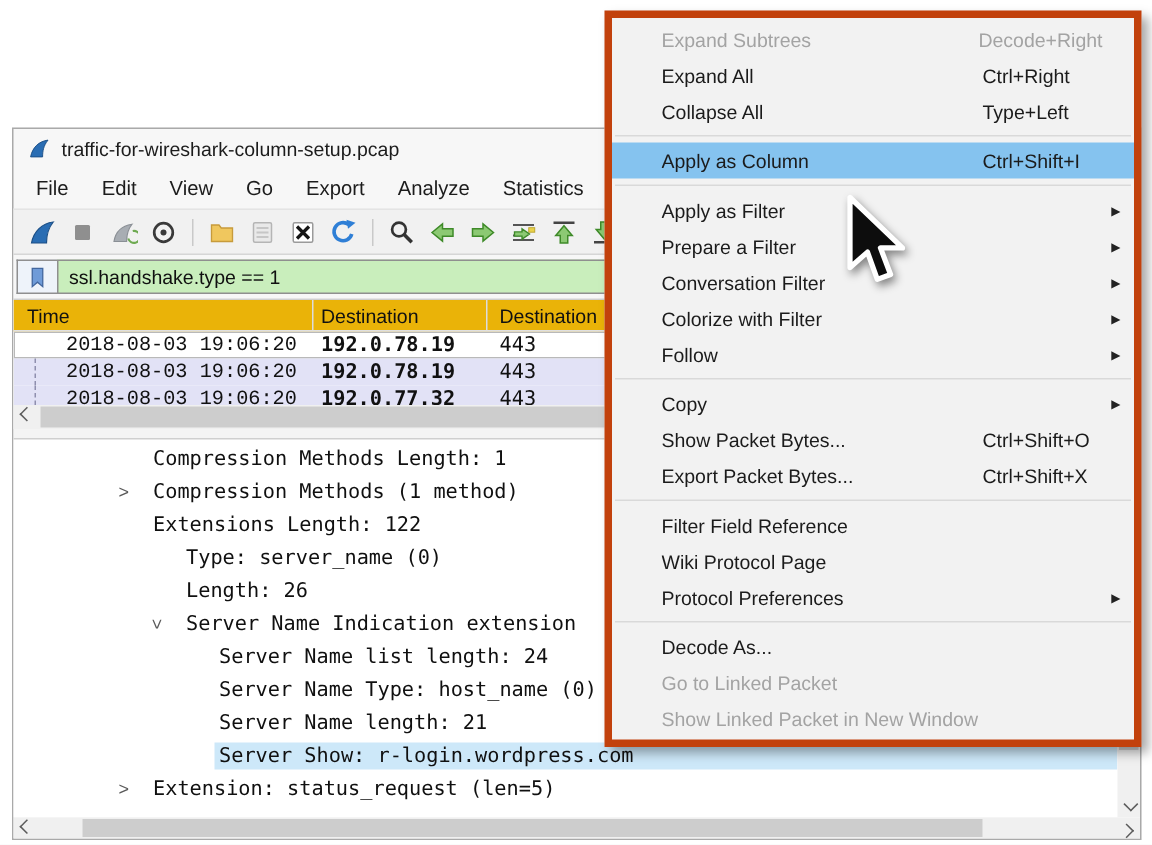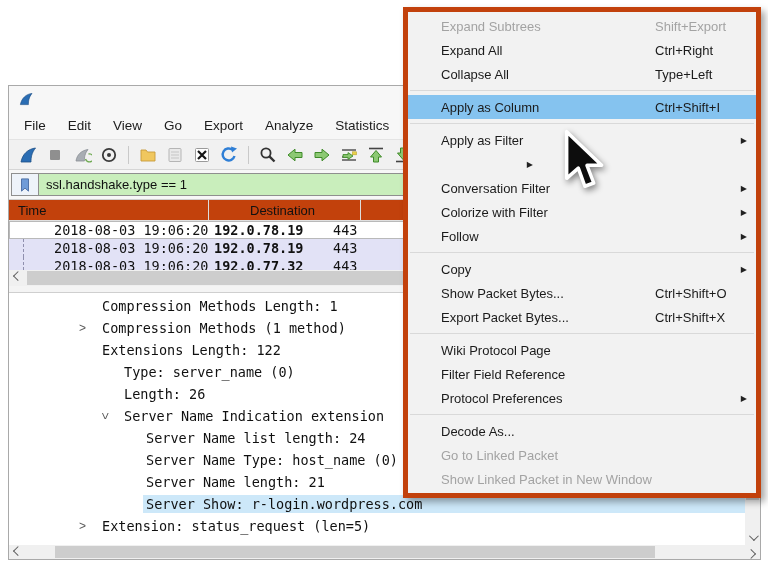--- a/index.html
+++ b/index.html
@@ -23,32 +23,32 @@
   }
   .tbtn{width:22px;height:22px;display:flex;align-items:center;justify-content:center;flex:0 0 auto;}
   .tsep{width:1px;height:18px;background:#c9c9c9;margin:0 3px;flex:0 0 auto;}
   
   .filterbar{height:29px;display:flex;align-items:center;padding:3px 6px 3px 2px;background:#f7f7f7;box-sizing:border-box;}
   .bookmark-btn{width:27px;height:23px;box-sizing:border-box;border:1px solid #8f8f8f;border-right:none;background:#eef3fa;display:flex;align-items:center;justify-content:center;}
   .filter-input{flex:1;height:23px;box-sizing:border-box;border:1px solid #8f8f8f;background:#c9eebc;display:flex;align-items:center;padding-left:7px;font-size:13px;color:#101010;}
   .plus-btn{width:22px;text-align:center;font-size:18px;font-weight:bold;color:#161616;}
   
   .plist{position:relative;height:87px;background:#fff;border-top:1px solid #cfcfcf;box-sizing:border-box;overflow:hidden;}
-  .phead{display:flex;height:21px;width:calc(100% - 15px);box-sizing:border-box;background:#c2410c;border-bottom:1px solid #e0e0e0;font-size:13px;color:#111;align-items:center;overflow:hidden;gap:36px;}
+  .phead{display:flex;height:21px;width:calc(100% - 15px);box-sizing:border-box;background:#eab308;border-bottom:1px solid #e0e0e0;font-size:13px;color:#111;align-items:center;overflow:hidden;}
   .hc{height:100%;display:flex;align-items:center;box-sizing:border-box;border-right:1px solid #dcdcdc;white-space:nowrap;overflow:hidden;}
   .hc1{width:200px;padding-left:9px;}
   .hc2{width:116px;padding-left:5px;}
   .hc3{flex:1;padding-left:8px;border-right:none;}
   .prows{height:50px;overflow:hidden;}
   .prow{display:flex;height:18px;align-items:center;width:calc(100% - 15px);box-sizing:border-box;
         font-family:"DejaVu Sans Mono",monospace;font-size:13.5px;color:#111;position:relative;white-space:pre;}
   .prow.tls{background:#e2e2f6;}
   .prow.tls::before{content:"";position:absolute;left:14px;top:0;bottom:0;border-left:1px dashed #8f8fae;}
   .prow.sel{background:#ffffff;outline:1px solid #b9b9b9;outline-offset:-1px;}
-  .rc-time{width:200px;box-sizing:border-box;padding-left:45px;}
+  .rc-time{width:200px;box-sizing:border-box;padding-left:35px;font-family:Liberation Mono, monospace;}
   .rc-dest{width:116px;box-sizing:border-box;padding-left:5px;font-weight:bold;}
   .rc-port{flex:1;padding-left:8px;}
   
   .sb-h{position:absolute;left:0;bottom:0;height:16px;background:#f0f0f0;}
   .plist .sb-h{width:calc(100% - 15px);}
   .sb-v{position:absolute;right:0;width:15px;background:#f0f0f0;}
   .plist .sb-v{top:0;bottom:16px;}
   .sb-btn{position:absolute;width:15px;height:15px;display:flex;align-items:center;justify-content:center;}
   .sb-thumb{position:absolute;background:#cdcdcd;}
   .chevb{width:6px;height:6px;border-left:1.5px solid #5c5c5c;border-top:1.5px solid #5c5c5c;display:block;}
@@ -93,20 +93,21 @@
 </style>
 </head>
 <body>
 
 <div id="win">
 
   <div class="titlebar">
     <svg width="16" height="16" viewBox="0 0 20 20">
       <path d="M3,17 C4.5,9 10,4 17.5,3 C13.5,8 13,12.5 13,17 Z" fill="#2a6db3" stroke="#1c4f86" stroke-width="0.8"></path>
     </svg>
+    <span>traffic-for-wireshark-column-setup.pcap</span>
   </div>
 
   <div class="menubar">
 
   <span class="mitem">File</span>
       <span class="mitem">Edit</span>
       <span class="mitem">View</span>
       <span class="mitem">Go</span>
       <span class="mitem">Export</span>
       <span class="mitem">Analyze</span>
@@ -333,21 +334,21 @@
         <i class="chevb ch-right"></i>
       </span>
   </div>
 
 </div>
 
 <div class="ctx">
 
     <div class="ctx-item dis">
       <span class="lbl">Expand Subtrees</span>
-      <span class="sc">Shift+Export</span>
+      <span class="sc">Decode+Right</span>
       <span class="sub-arrow">▶</span>
     </div>
 
 
     <div class="ctx-item">
       <span class="lbl">Expand All</span>
       <span class="sc">Ctrl+Right</span>
       <span class="sub-arrow">▶</span>
     </div>
 
@@ -367,20 +368,21 @@
 
     <div class="ctx-sep"></div>
 
     <div class="ctx-item has-sub">
       <span class="lbl">Apply as Filter</span>
       <span class="sc"></span>
       <span class="sub-arrow">▶</span>
     </div>
 
     <div class="ctx-item has-sub">
+      <span class="lbl">Prepare a Filter</span>
       <span class="sc"></span>
       <span class="sub-arrow">▶</span>
     </div>
 
     <div class="ctx-item has-sub">
       <span class="lbl">Conversation Filter</span>
       <span class="sc"></span>
       <span class="sub-arrow">▶</span>
     </div>
 
@@ -412,27 +414,27 @@
 
     <div class="ctx-item">
       <span class="lbl">Export Packet Bytes...</span>
       <span class="sc">Ctrl+Shift+X</span>
       <span class="sub-arrow">▶</span>
     </div>
 
     <div class="ctx-sep"></div>
 
     <div class="ctx-item">
+      <span class="lbl">Filter Field Reference</span>
+      <span class="sc"></span>
+      <span class="sub-arrow">▶</span>
+    </div>
+
+    <div class="ctx-item">
       <span class="lbl">Wiki Protocol Page</span>
-      <span class="sc"></span>
-      <span class="sub-arrow">▶</span>
-    </div>
-
-    <div class="ctx-item">
-      <span class="lbl">Filter Field Reference</span>
       <span class="sc"></span>
       <span class="sub-arrow">▶</span>
     </div>
 
     <div class="ctx-item has-sub">
       <span class="lbl">Protocol Preferences</span>
       <span class="sc"></span>
       <span class="sub-arrow">▶</span>
     </div>
 

